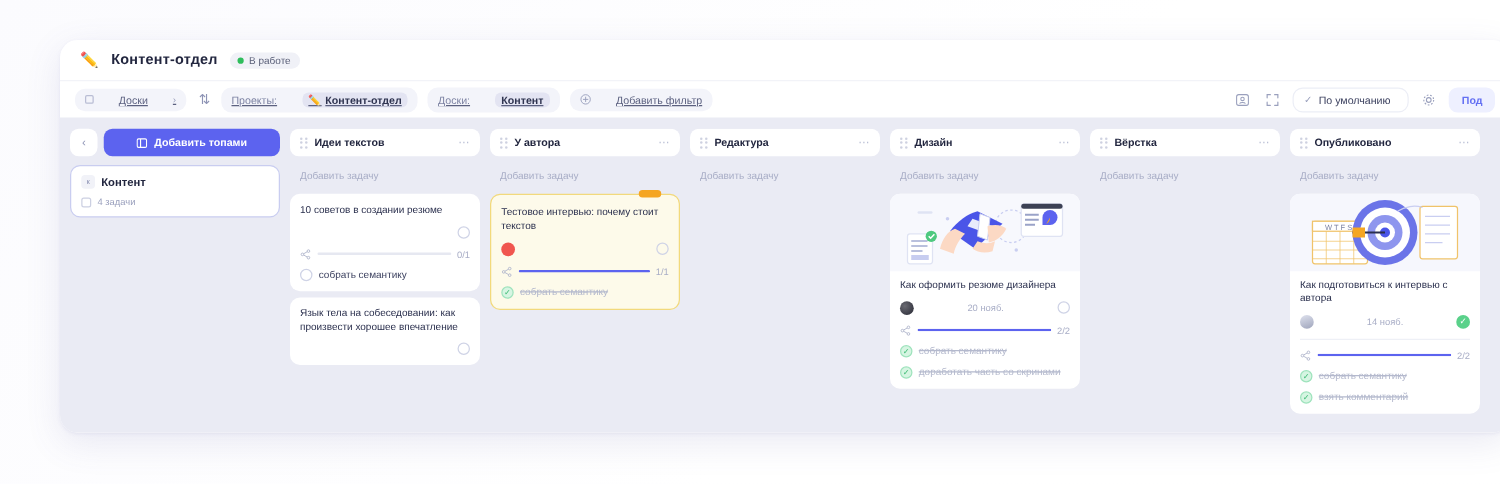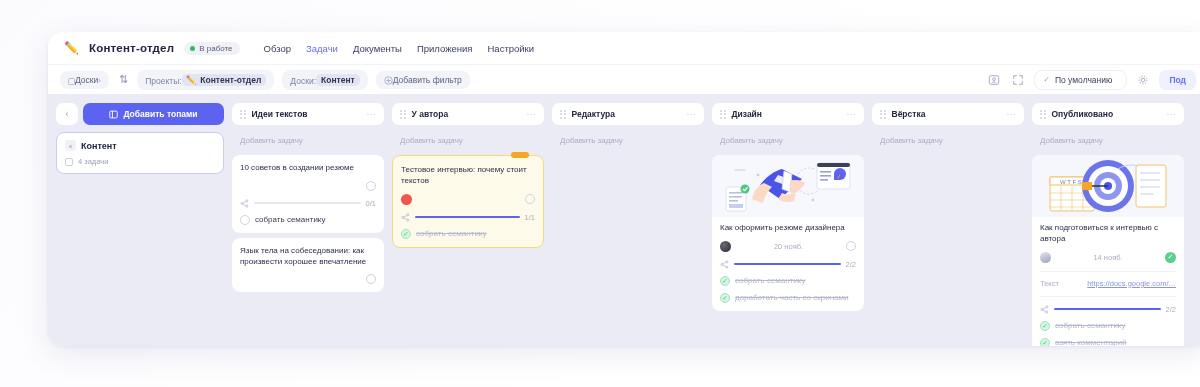--- a/index.html
+++ b/index.html
@@ -42,24 +42,24 @@
   .navtab { font-size: 9.5px; color: #3d4260; white-space: nowrap; cursor: pointer; }
   .navtab.active { color: #6470f3; }
 
   
   .filterbar {
     height: 30px; display: flex; align-items: center;
     padding: 0 12px; gap: 8px; position: relative;
     border-top: 1px solid #f2f3f8;
   }
   .chip {
-    display: inline-flex; align-items: flex-end; gap: 0;
+    display: inline-flex; align-items: center; gap: 20px;
     background: #f3f4fa; border-radius: 8px;
     padding: 4px 8px; font-size: 8.5px; color: #5c6180;
-    white-space: nowrap; cursor: pointer;
+    white-space: nowrap; cursor: pointer; text-decoration: underline;
   }
   .chip .sq {
     width: 7px; height: 7px; border: 1px solid #b9bdd4; border-radius: 1.5px;
     display: inline-block;
   }
   .chip .chev { color: #9aa0bd; font-size: 8px; }
   .sliders { color: #8e94b5; font-size: 11px; padding: 0 2px; cursor: pointer; letter-spacing:-1px;}
   .chip-val {
     background: #e3e4f2; border-radius: 5px; padding: 1px 5px;
     color: #2f3450; font-weight: bold; font-size: 8.5px;
@@ -234,27 +234,20 @@
 <div class="page">
   <div class="app-window">
 
     <div class="topbar">
       <span class="pencil-icon">✏️</span>
       <span class="app-title">Контент-отдел</span>
       <span class="status-chip">
         <i class="status-dot"></i>
         <span>В работе</span>
       </span>
-      <div class="navtabs">
-        <span class="navtab">Обзор</span>
-        <span class="navtab active">Задачи</span>
-        <span class="navtab">Документы</span>
-        <span class="navtab">Приложения</span>
-        <span class="navtab">Настройки</span>
-      </div>
     </div>
 
     <div class="filterbar">
       <span class="chip">
         <i class="sq"></i>
         <span>Доски</span>
         <span class="chev">›</span>
       </span>
 
       <span class="sliders">⇅</span>
@@ -563,24 +556,20 @@
                 <path d="M50 27h10v8H50z" fill="#f5a623"></path>
                 <path d="M86 14c6-4 14-5 20-3" fill="none" stroke="#c9cef1" stroke-width="1"></path>
               </svg>
             </div>
             <div class="card-title">Как подготовиться к интервью с автора</div>
             <div class="row">
               <span class="avatar-gray"></span>
               <span class="date">14 нояб.</span>
               <span class="check-green">✓</span>
             </div>
-            <div class="link-row">
-              <span class="link-label">Текст</span>
-              <span class="link-val">https://docs.google.com/…</span>
-            </div>
             <div class="card-sep"></div>
             <div class="prog-row">
               <svg class="share-icon" width="9" height="9" viewBox="0 0 12 12">
                 <circle cx="9" cy="2.5" r="1.4" fill="none" stroke="#b2b7cd" stroke-width="1"></circle>
                 <circle cx="2.6" cy="6" r="1.4" fill="none" stroke="#b2b7cd" stroke-width="1"></circle>
                 <circle cx="9" cy="9.5" r="1.4" fill="none" stroke="#b2b7cd" stroke-width="1"></circle>
                 <path d="M7.7 3.2 3.9 5.3M3.9 6.7l3.8 2.1" stroke="#b2b7cd" stroke-width="1"></path>
               </svg>
               <span class="bar full">
                   <i></i>

